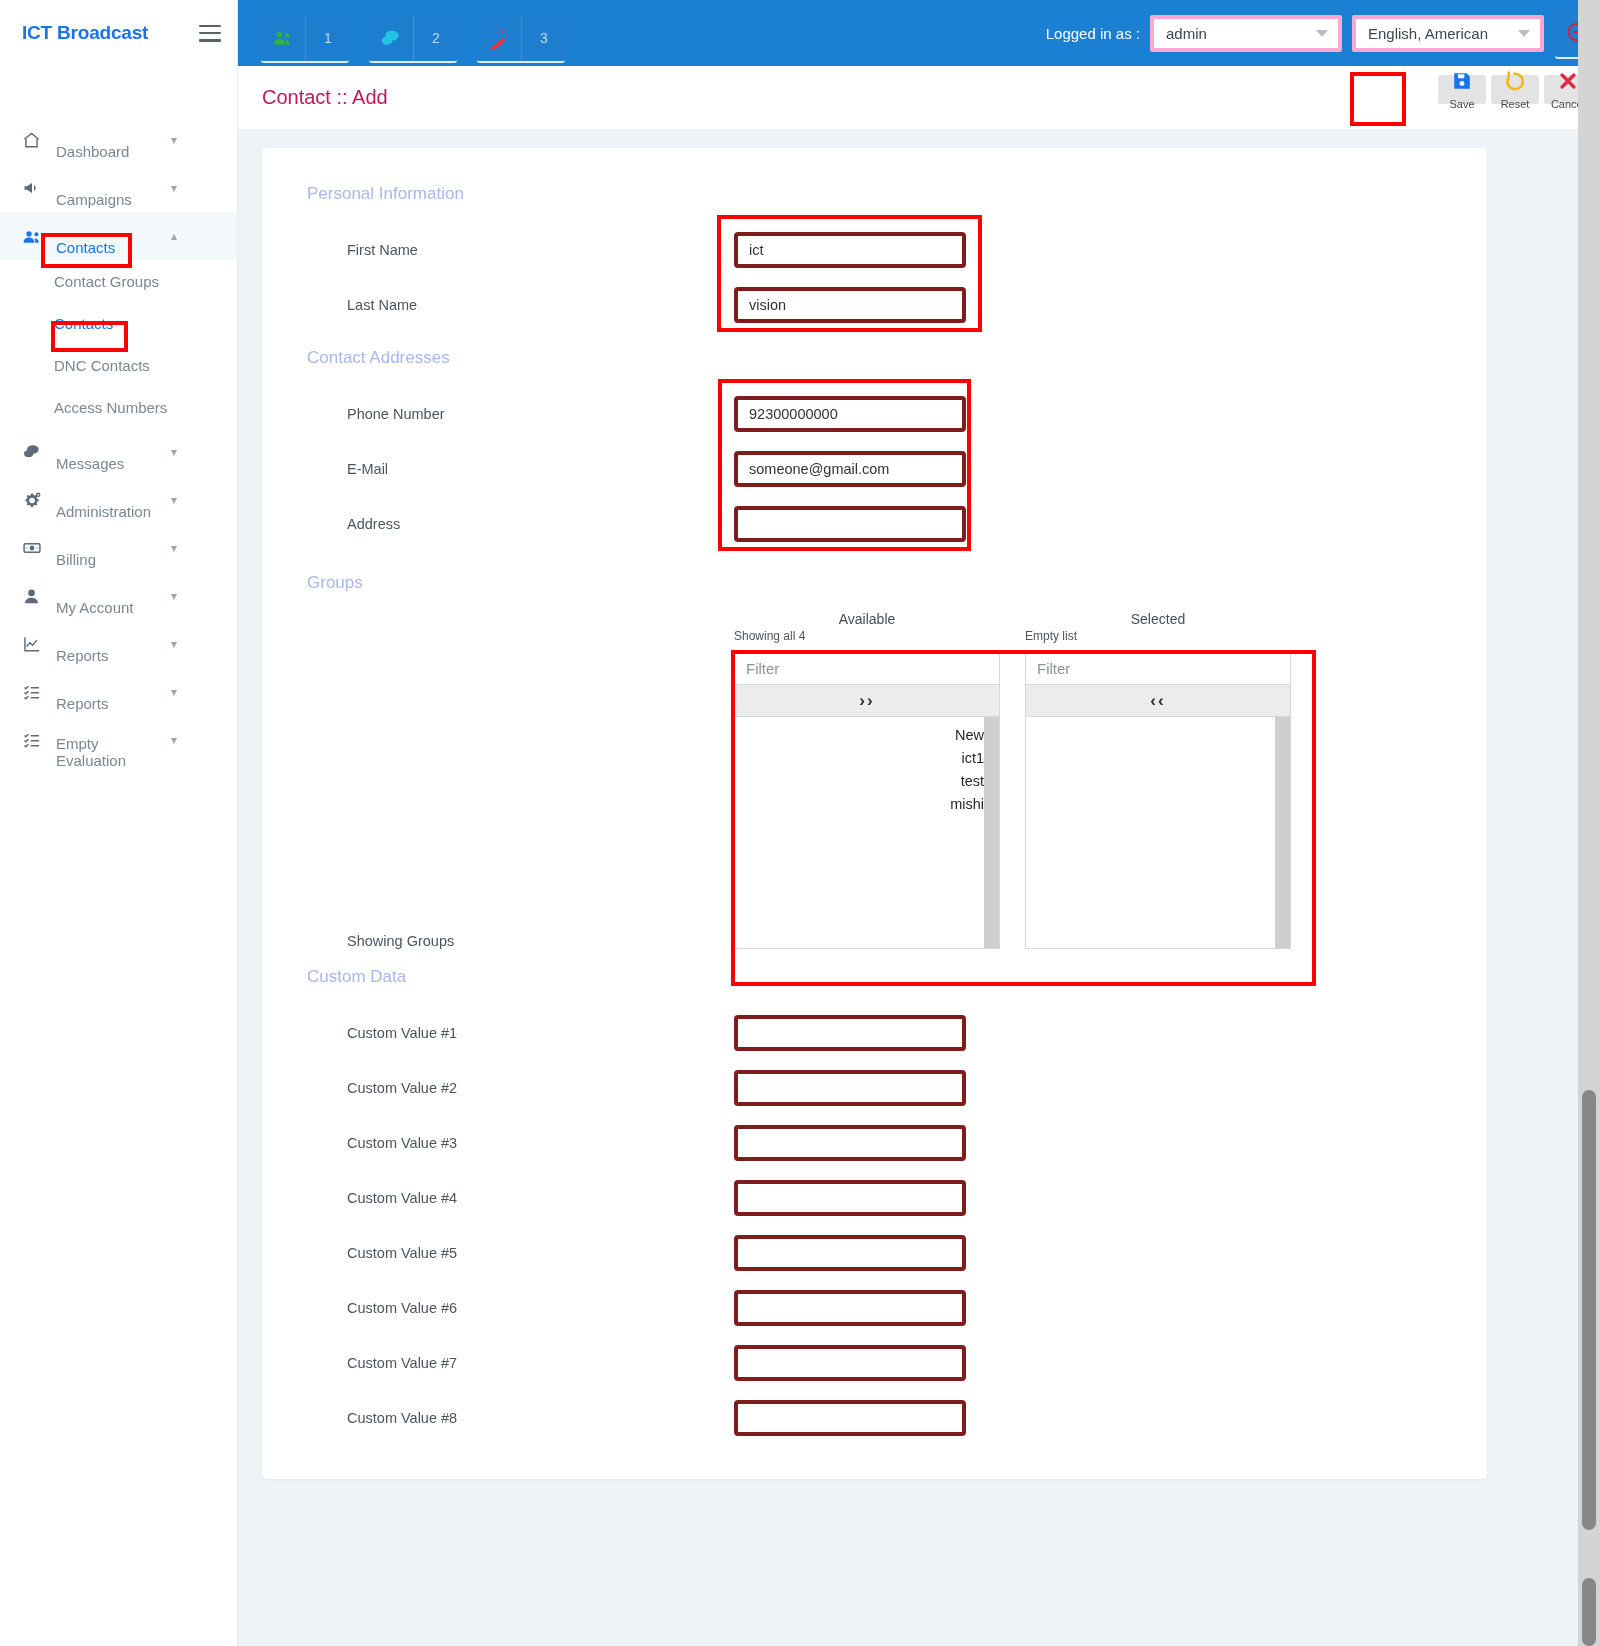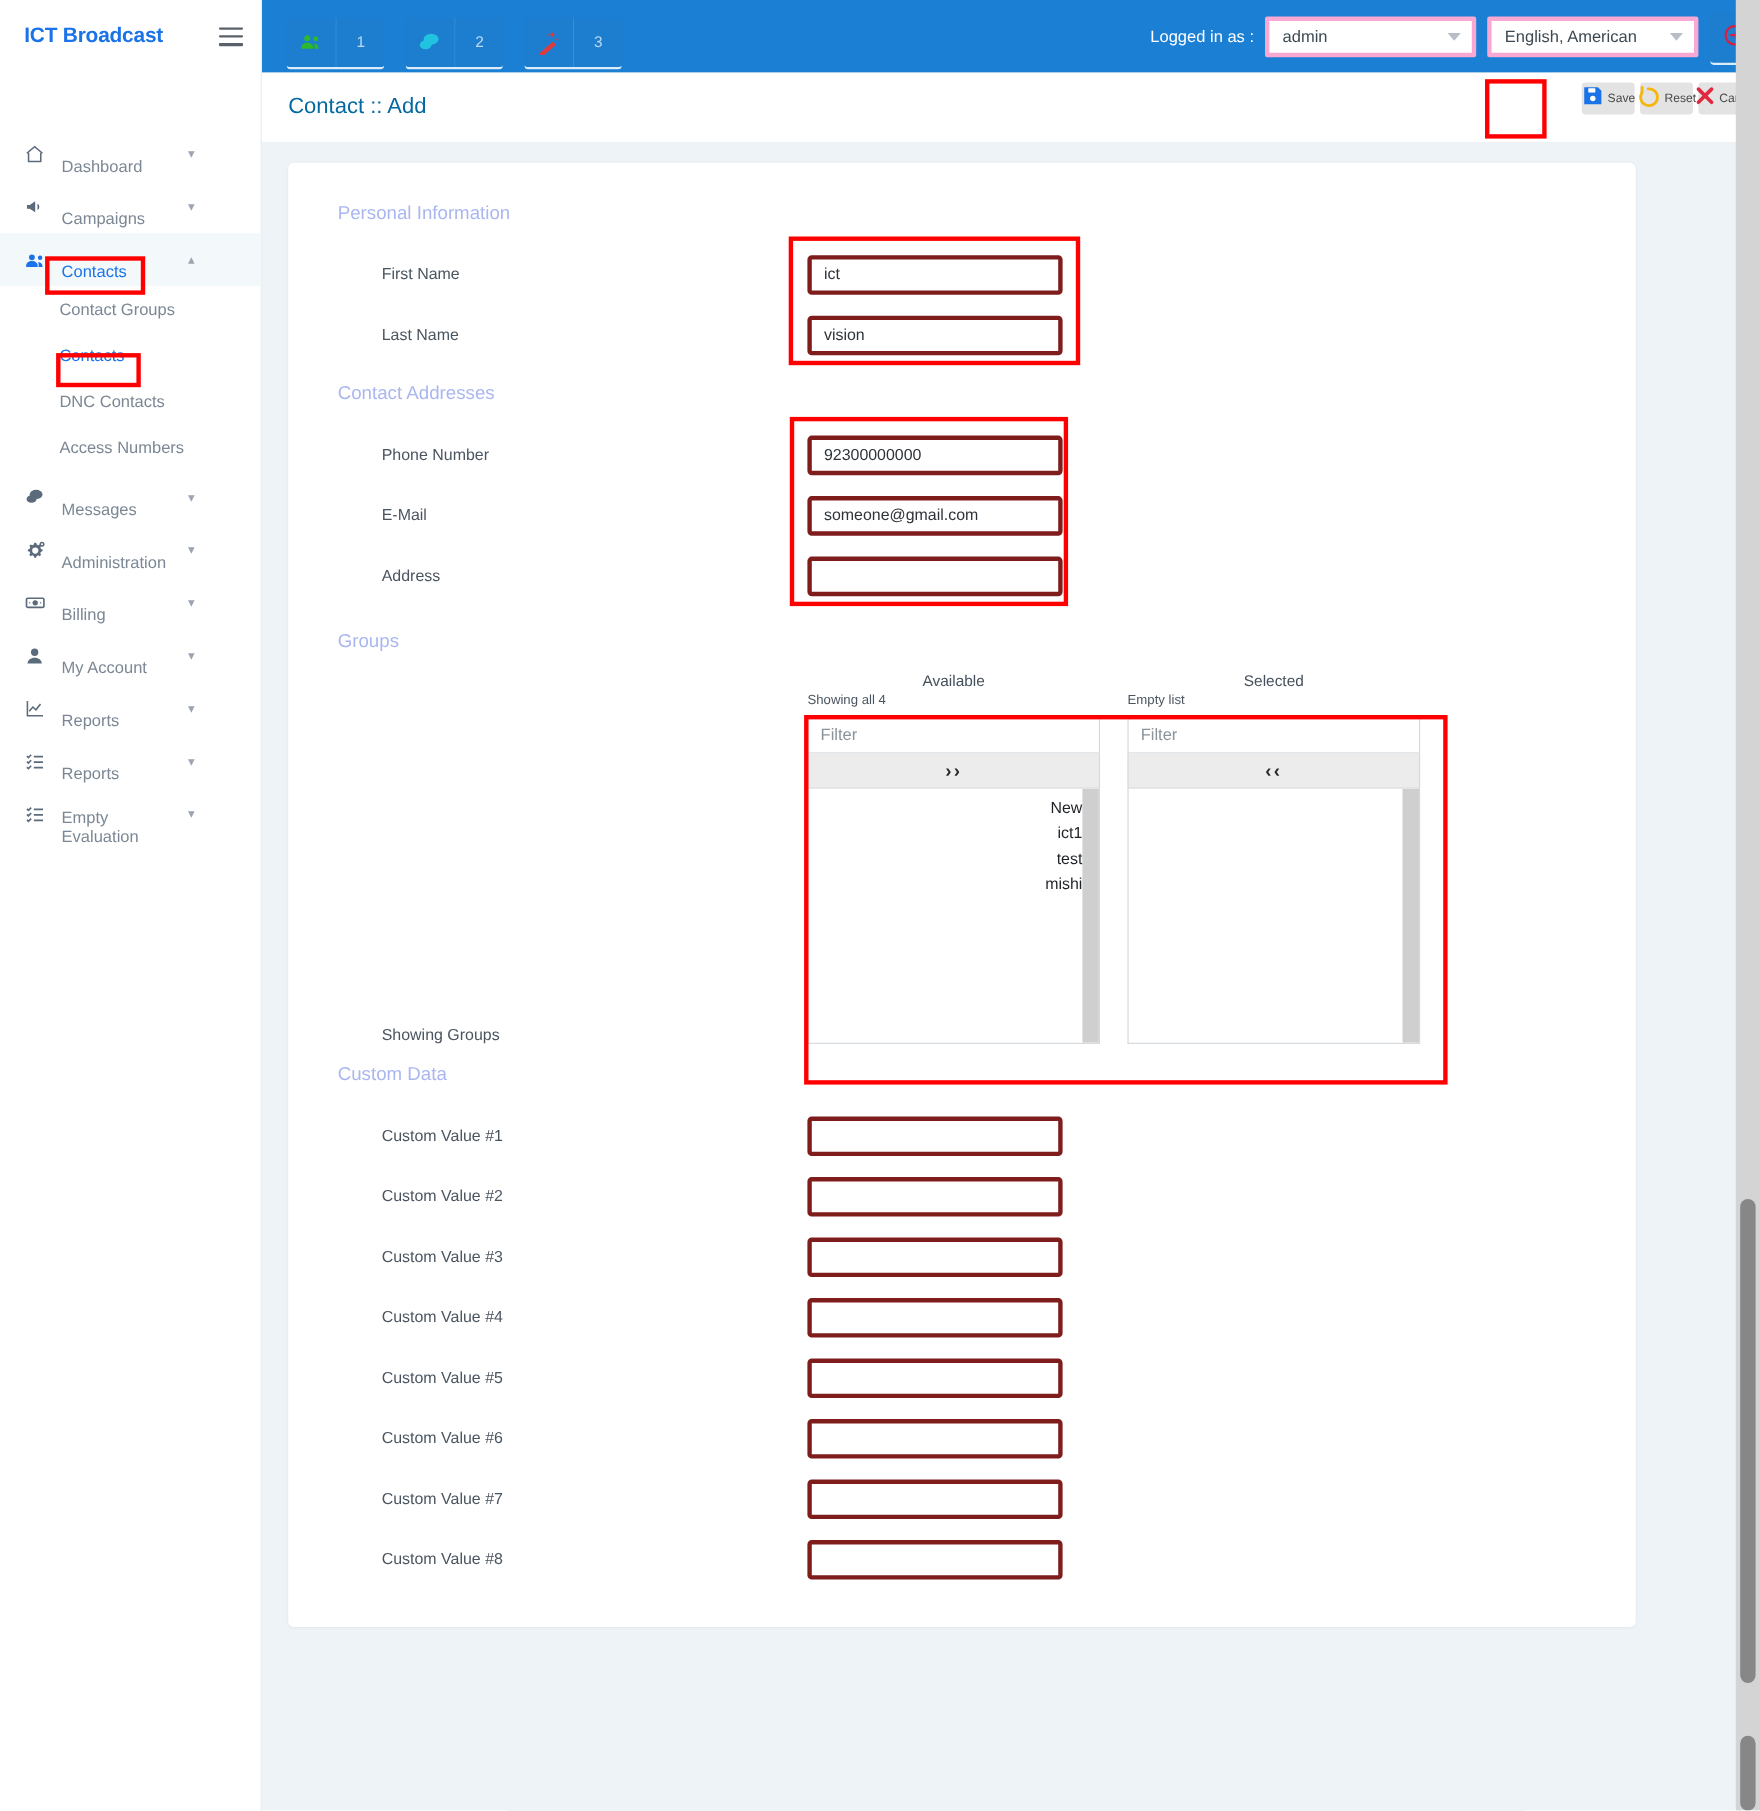--- a/index.html
+++ b/index.html
@@ -176,33 +176,33 @@
     display: flex;
     align-items: center;
     padding-left: 24px;
     position: relative;
     border-bottom: 1px solid #eef1f4;
   }
   .pagehead h1 {
     margin: 0;
     font-size: 20px;
     font-weight: normal;
-    color: #0369a1;
+    color: #be185d;
   }
   .toolbar {
     position: absolute;
     right: 8px; top: 9px;
     display: flex;
     gap: 5px;
   }
   .tb-btn {
     width: 48px; height: 29px;
     background: #e3e3e3;
     border-radius: 3px;
-    display: flex; flex-direction: row;
+    display: flex; flex-direction: column;
     align-items: center; justify-content: center;
     cursor: pointer;
     gap: 2px;
   }
   .tb-btn .tlab { font-size: 11px; color: #4a4a4a; }
 
   
   .content {
     padding: 18px 26px 0 24px;
     height: calc(1646px - 66px - 64px);

